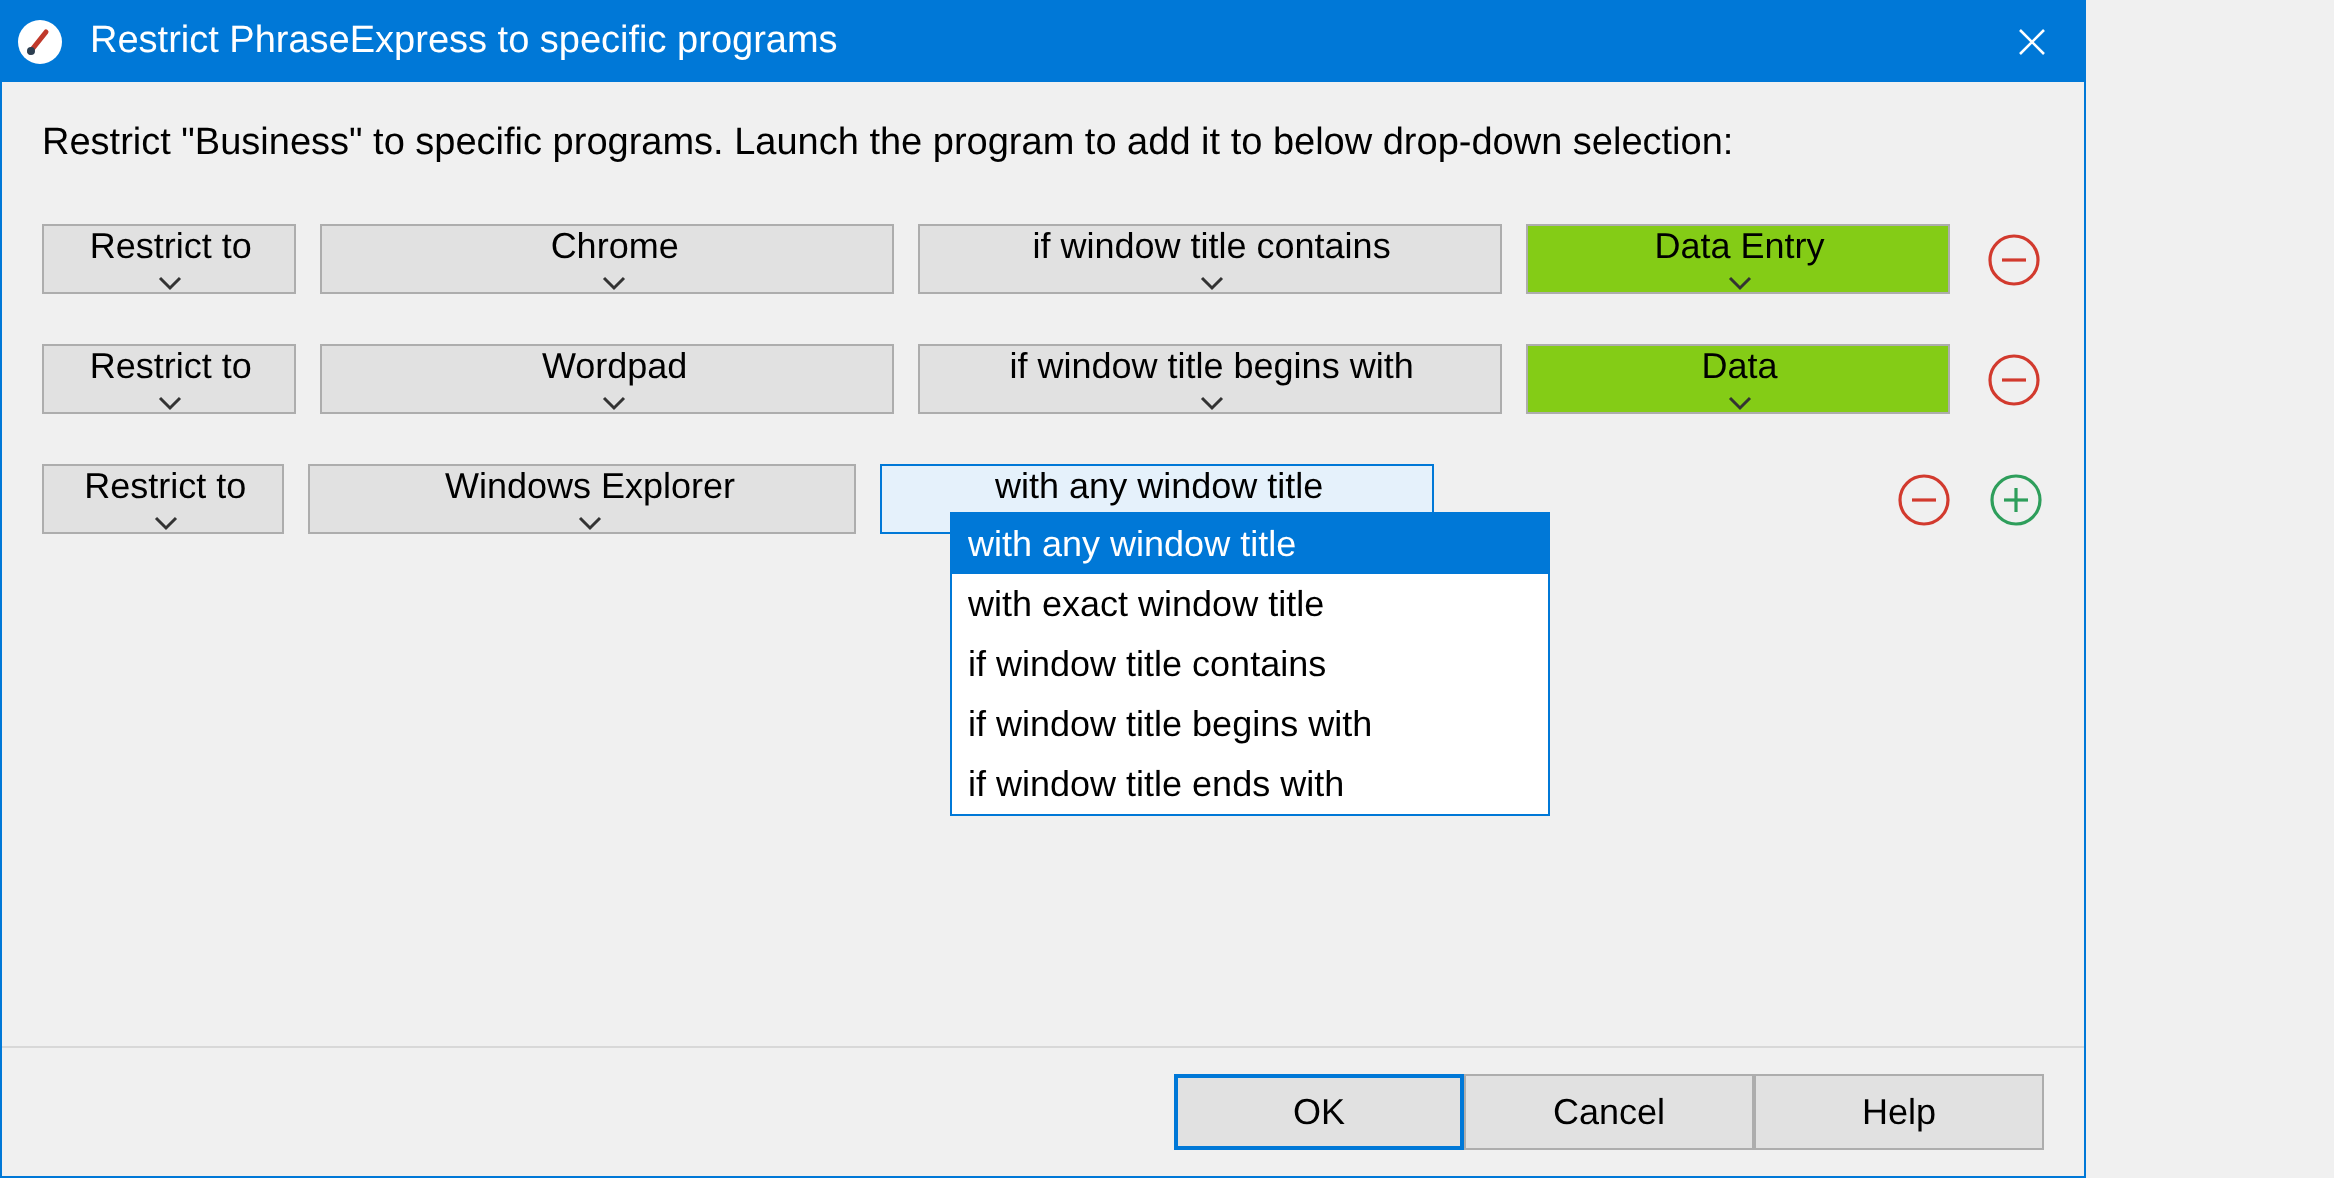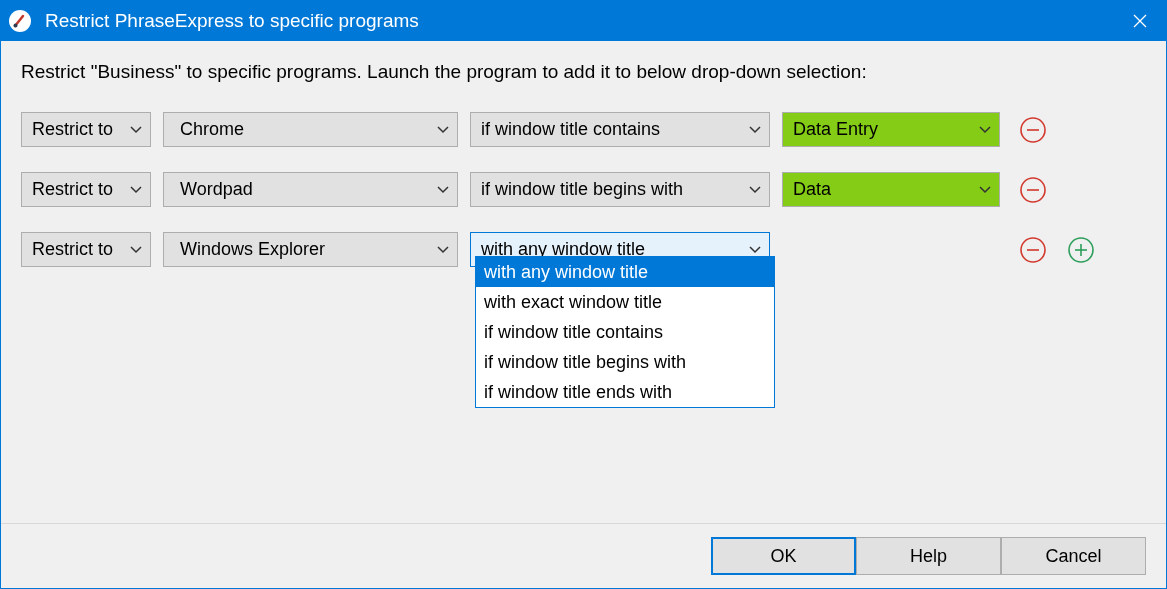--- a/index.html
+++ b/index.html
@@ -4,21 +4,21 @@
 <style>
   html, body {
     margin: 0;
     padding: 0;
     font-family: "Segoe UI", Tahoma, sans-serif;
     font-size: 16px;
     background: #f0f0f0;
     color: #000;
   }
   .window {
-    width: 1167px;
+    width: 1043px;
     height: 589px;
     background: #f0f0f0;
     border: 1px solid #0078d7;
     box-sizing: border-box;
     display: flex;
     flex-direction: column;
   }
   .titlebar {
     background: #0078d7;
     color: #fff;
@@ -73,20 +73,21 @@
   .combo {
     display: flex;
     align-items: center;
     justify-content: space-between;
     border: 1px solid #adadad;
     background: #e1e1e1;
     height: 35px;
     padding: 0 8px 0 10px;
     font-size: 18px;
     box-sizing: border-box;
+    flex-direction: column;
   }
   .combo.textbox {
     background: #84cc16;
   }
   .combo.open {
     background: #e5f1fb;
     border: 1px solid #0078d7;
   }
   .combo .chev {
     flex-shrink: 0;
@@ -284,17 +285,17 @@
       <div class="dropdown-item">with exact window title</div>
       <div class="dropdown-item">if window title contains</div>
       <div class="dropdown-item">if window title begins with</div>
       <div class="dropdown-item">if window title ends with</div>
     </div>
 
   </div>
 
   <div class="footer">
     <div class="btn default">OK</div>
+    <div class="btn">Cancel</div>
     <div class="btn">Help</div>
-    <div class="btn">Cancel</div>
   </div>
 
 </div>
 
 </body></html>

